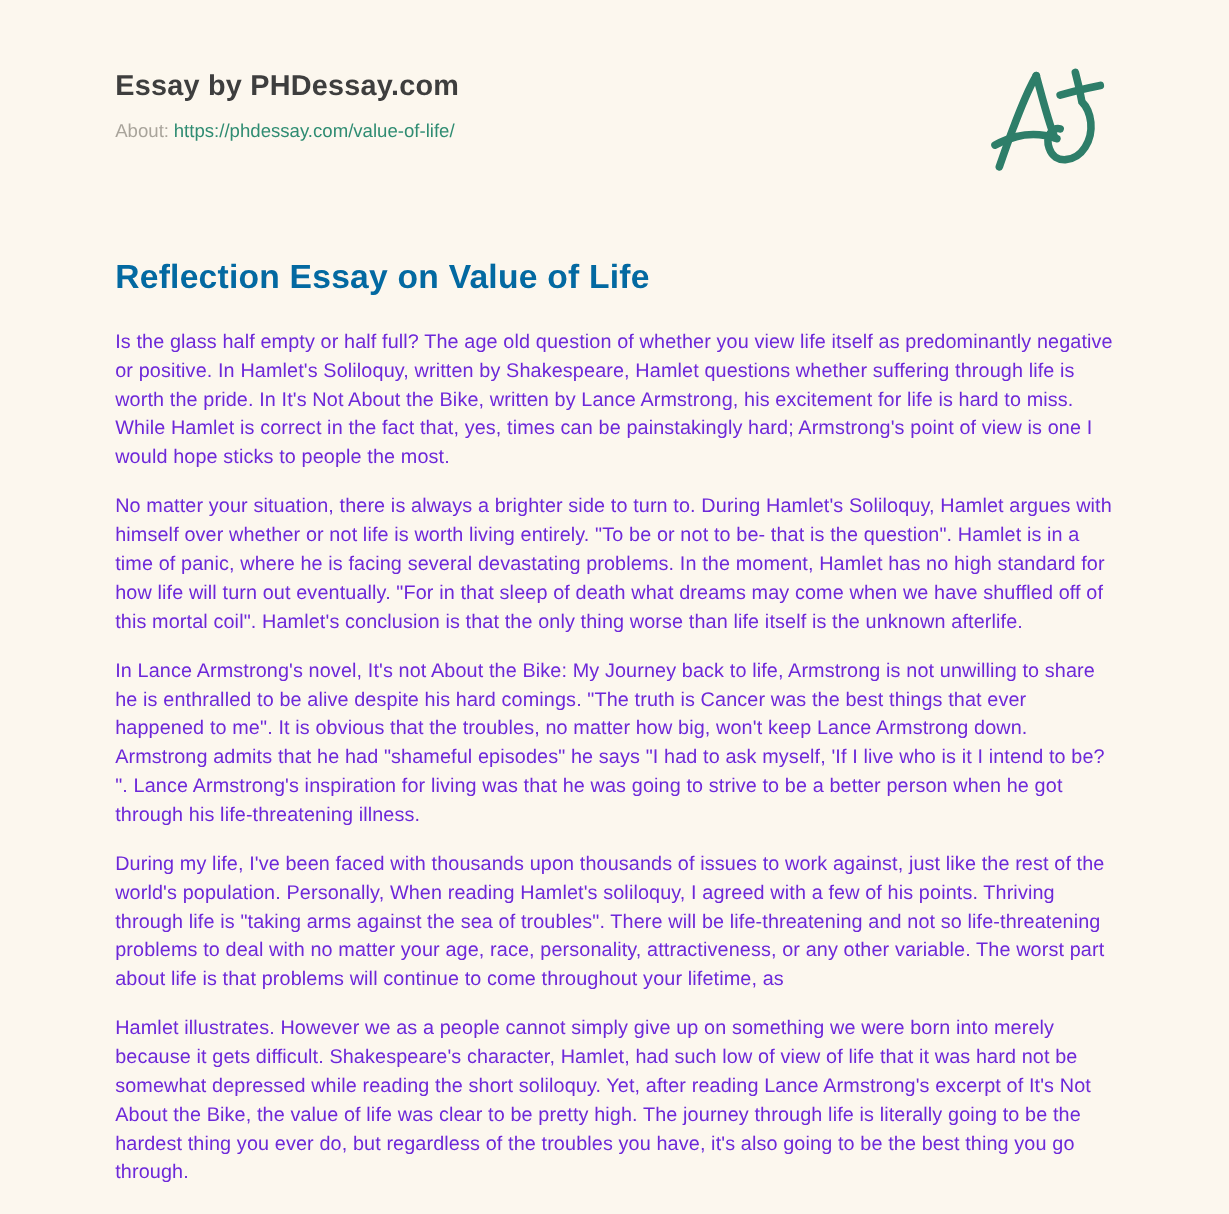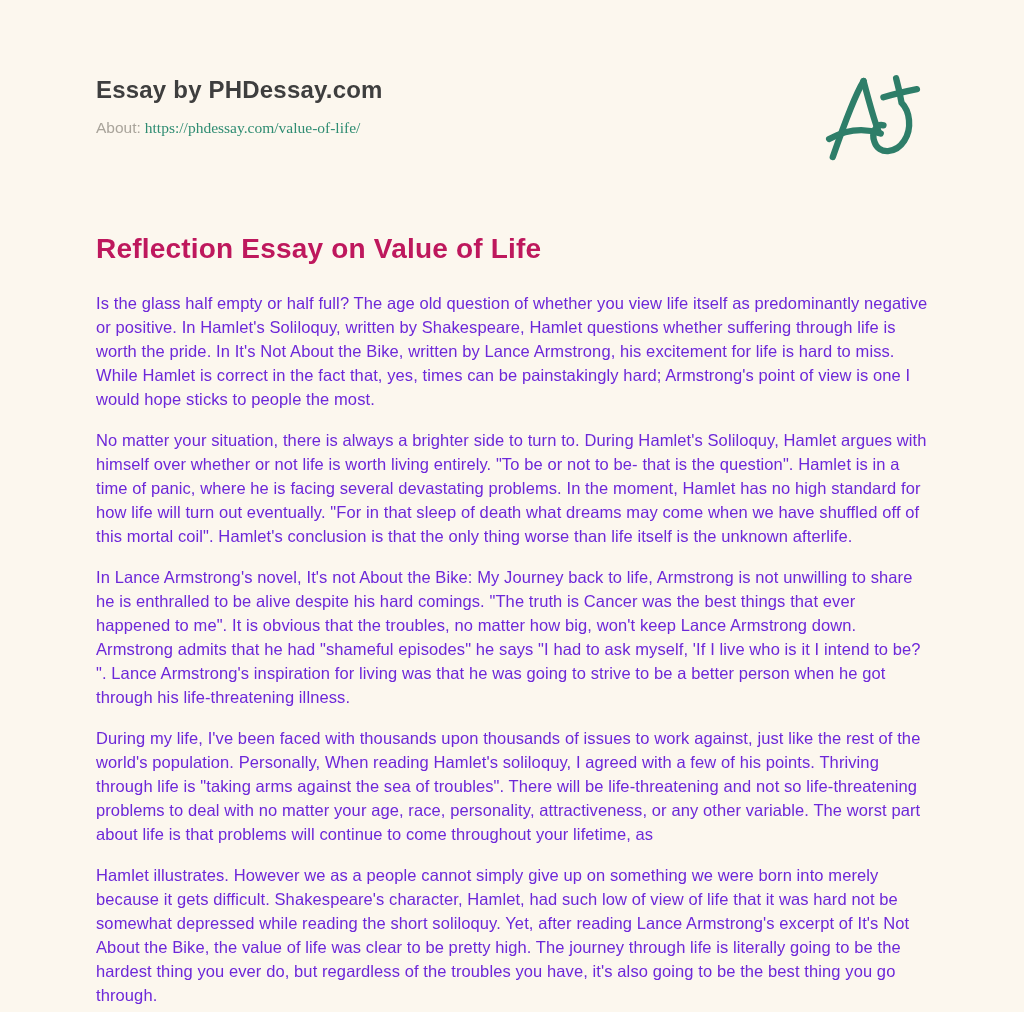--- a/index.html
+++ b/index.html
@@ -17,58 +17,57 @@
     box-sizing: border-box;
     width: 1024px;
     height: 1012px;
     padding: 0 96px;
   }
   
   .page-header {
     display: flex;
     justify-content: space-between;
     align-items: flex-start;
-    padding-top: 76px;
+    padding-top: 58px;
   }
   .brand-title {
     margin: 0;
     font-size: 24px;
     font-weight: 700;
     color: #3e3e3e;
     letter-spacing: 0.2px;
   }
   .source-line {
     margin-top: 15px;
     font-size: 15.5px;
     color: #a9a49b;
   }
   .source-line a {
     color: #2f8c72;
     text-decoration: none;
     margin-left: 4px;
-    font-family: Liberation Serif, serif;
   }
   .logo {
     width: 105px;
     height: 95px;
     margin-right: 2px;
     margin-top: -4px;
     flex: 0 0 auto;
   }
   .logo svg {
     width: 100%;
     height: 100%;
     display: block;
   }
   
   .essay-title {
     margin: 66px 0 0 0;
     font-size: 28px;
     font-weight: 700;
-    color: #be185d;
+    color: #0369a1;
     letter-spacing: 0.2px;
   }
   .essay-body {
     margin-top: 26px;
   }
   .essay-body p {
     margin: 0 0 17px 0;
     width: 832px;
     font-size: 16.5px;
     line-height: 24px;

